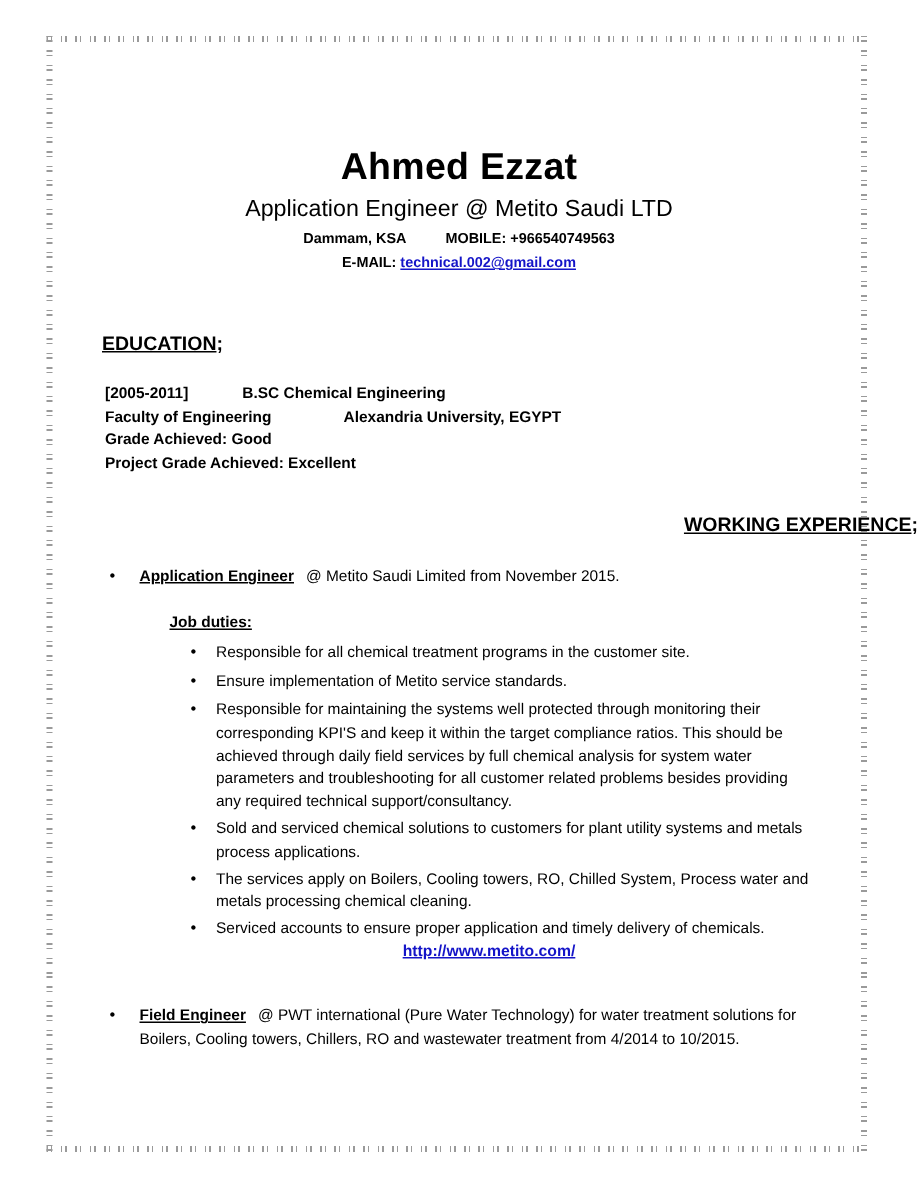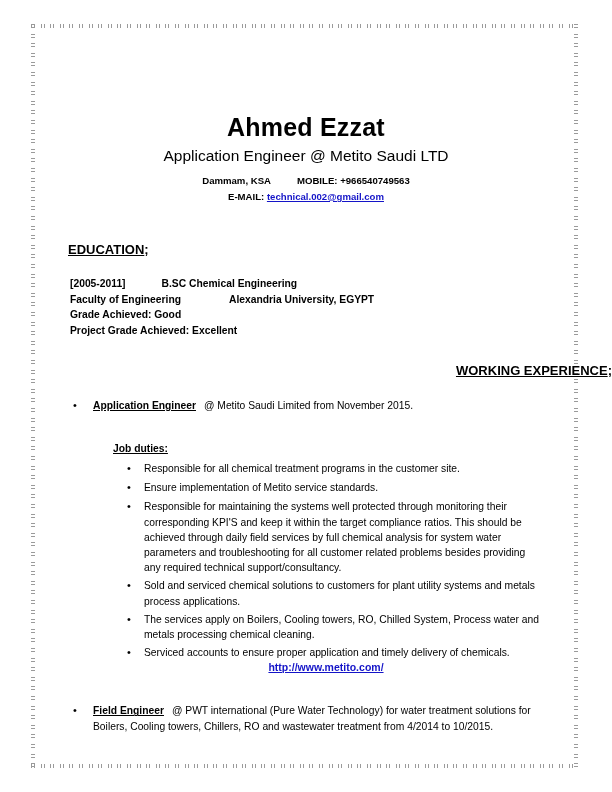--- a/index.html
+++ b/index.html
@@ -46,21 +46,21 @@
   }
   .bdr-top    { left: 0;   top: 0;    width: 547px; height: 4px; }
   .bdr-bottom { left: 0;   top: 740px;width: 547px; height: 4px; }
   .bdr-left   { left: 0;   top: 0;    width: 4px;   height: 744px; }
   .bdr-right  { left: 543px;top: 0;   width: 4px;   height: 744px; }
 
   
   #content {
     position: absolute;
     left: 0;
-    top: 16px;
+    top: 0;
     width: 612px;
   }
 
   .header-block {
     text-align: center;
     margin-top: 96px;
   }
   .full-name {
     font-size: 25px;
     font-weight: bold;
@@ -70,21 +70,21 @@
   .job-title {
     font-size: 15.5px;
     font-weight: normal;
     line-height: 20px;
     margin-top: 4px;
   }
   .contact-line {
     font-size: 9.6px;
     font-weight: bold;
     line-height: 14px;
-    margin-top: 8px;
+    margin-top: 3px;
   }
   .contact-gap { display: inline-block; width: 26px; }
   .email-line {
     font-size: 9.6px;
     font-weight: bold;
     line-height: 14px;
     margin-top: 2px;
   }
   .email-link {
     color: #1414c8;
@@ -208,21 +208,21 @@
 
   <div class="section-head" style="margin-top:25px;text-align:right;">
     <span class="u">WORKING EXPERIENCE</span><span>;</span>
   </div>
 
   <div class="exp-item" style="margin-top:20px;">
     <span class="bullet">•</span>
     <span class="role">Application Engineer</span><span class="role-gap"></span><span>@ Metito Saudi Limited from November 2015.</span>
   </div>
 
-  <div class="job-duties-label" style="margin-top:28px;">Job duties:</div>
+  <div class="job-duties-label" style="margin-top:16px;">Job duties:</div>
 
   <ul class="duty-list" style="margin-top:5px;">
     <li class="duty">
       <span class="bullet">•</span>
       <span>Responsible for all chemical treatment programs in the customer site.</span>
     </li>
     <li class="duty" style="margin-top:4px;">
       <span class="bullet">•</span>
       <span>Ensure implementation of Metito service standards.</span>
     </li>

